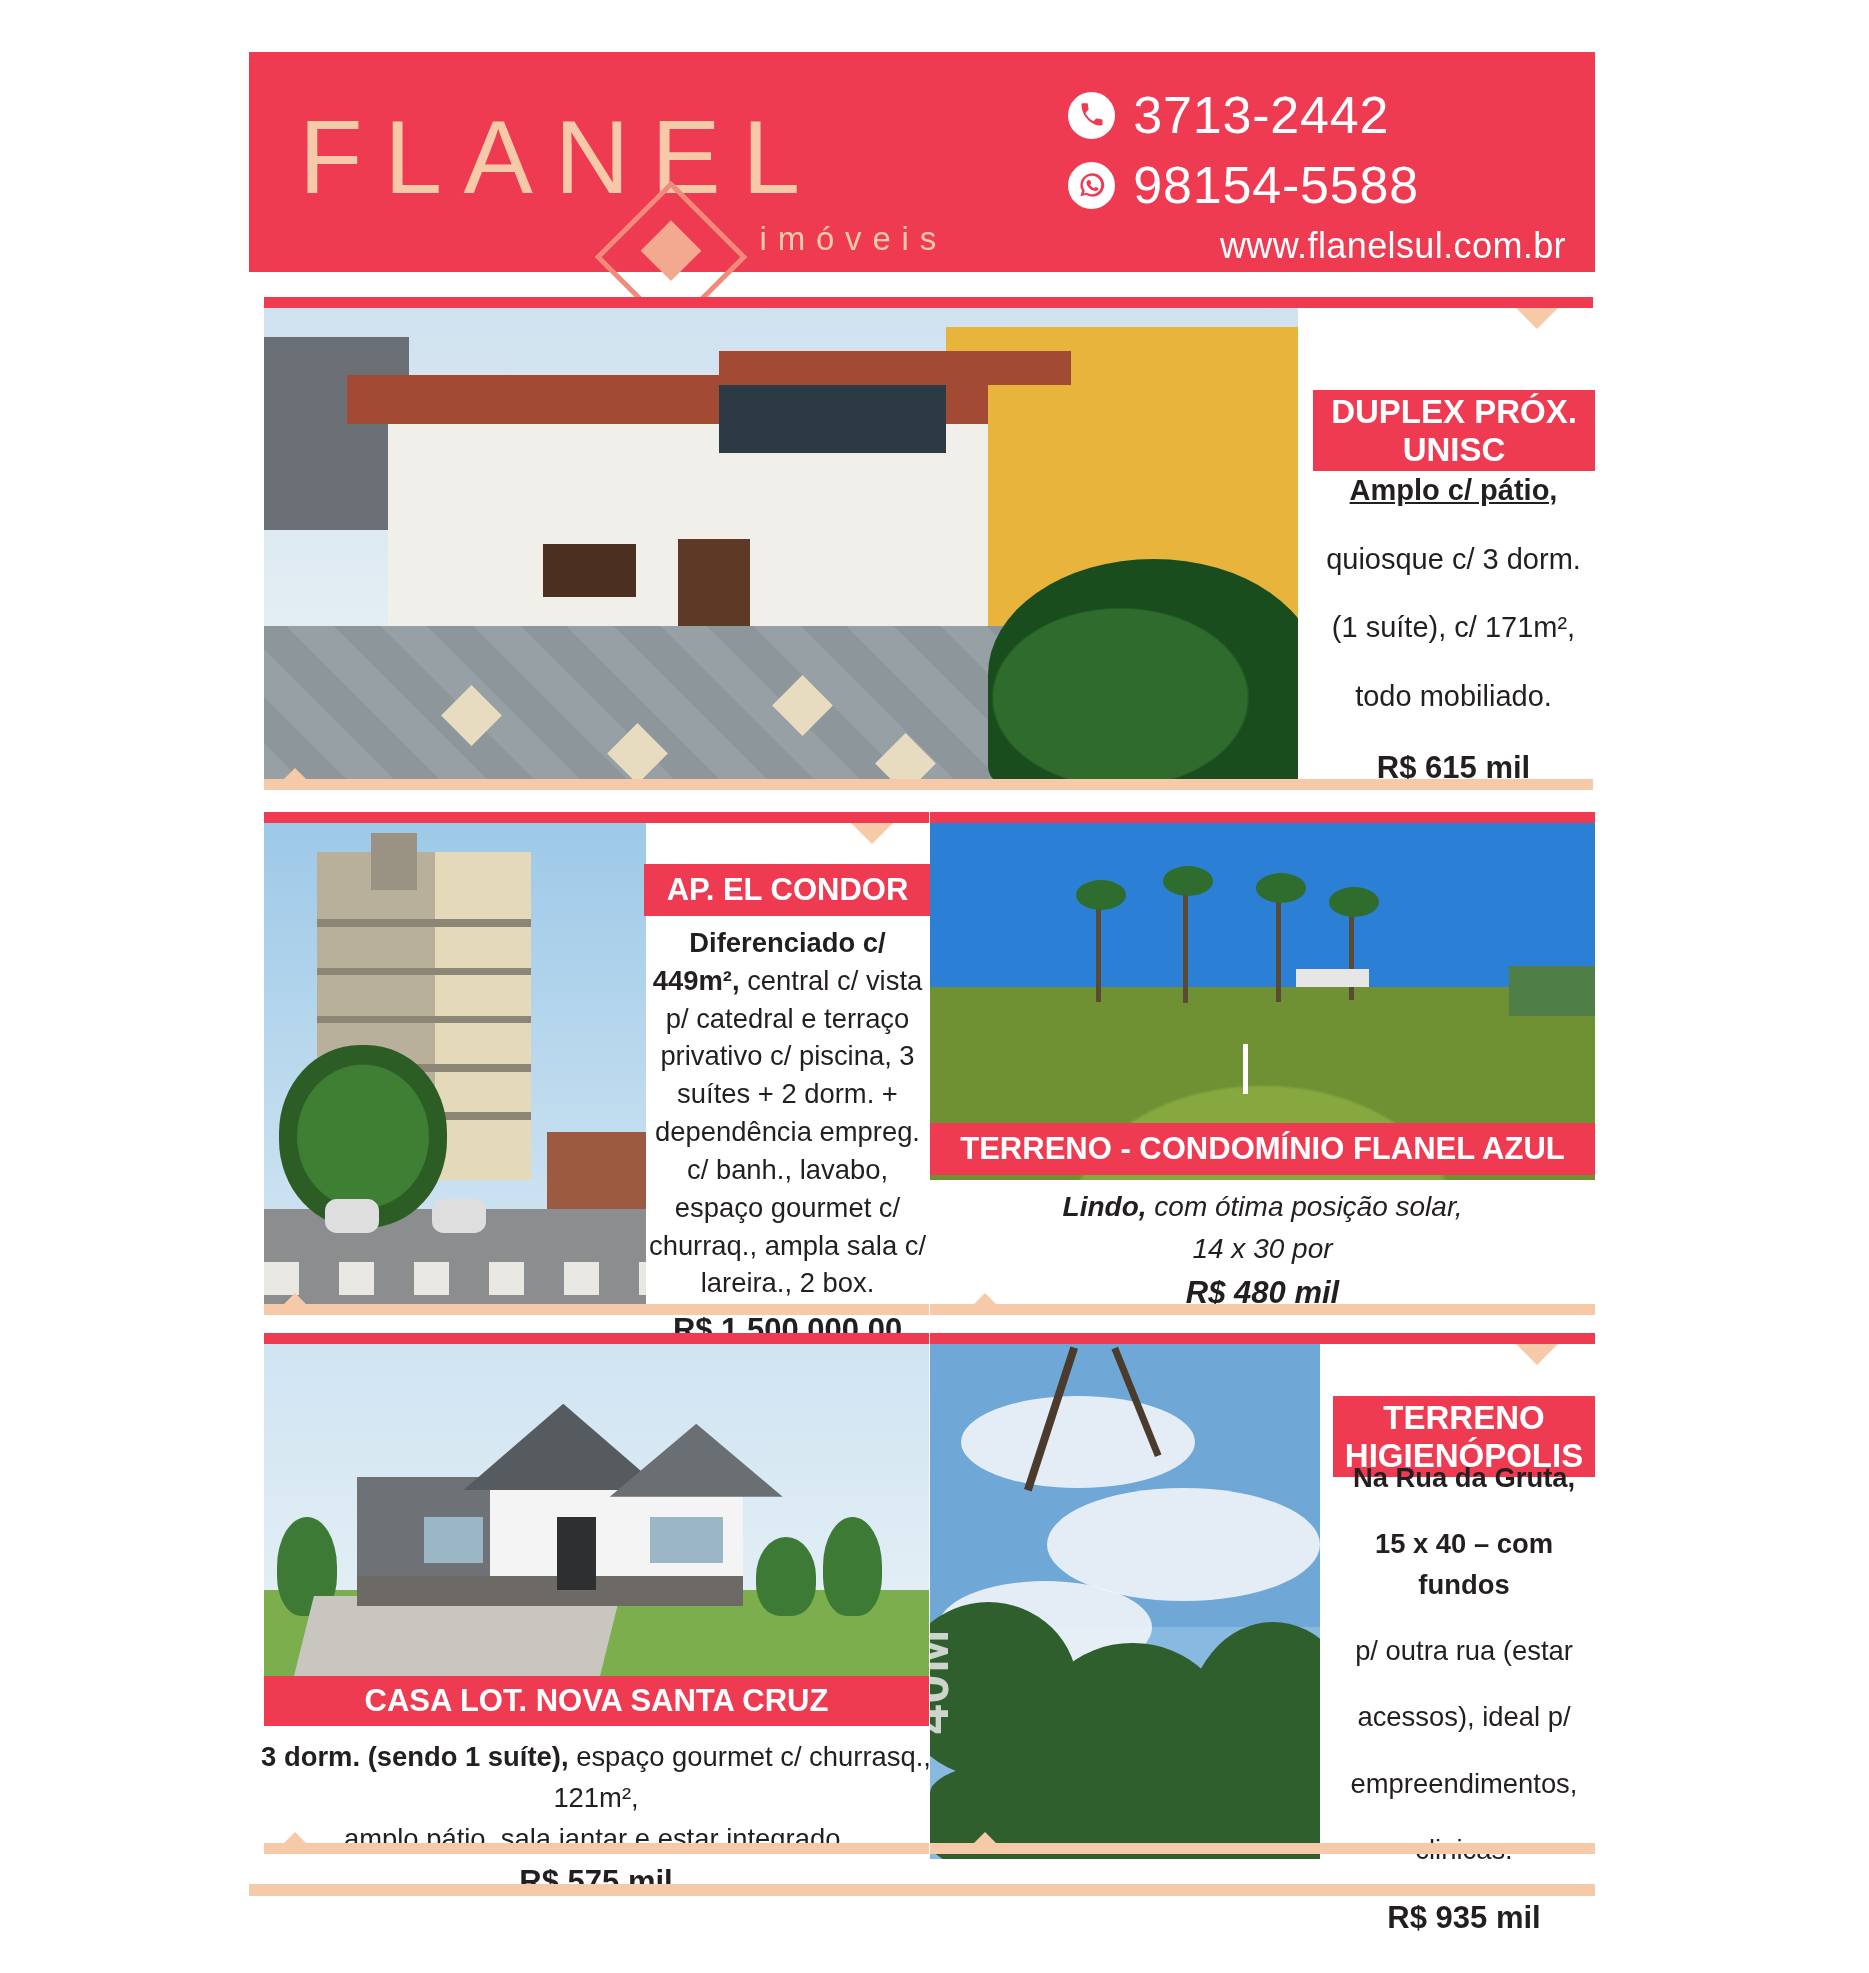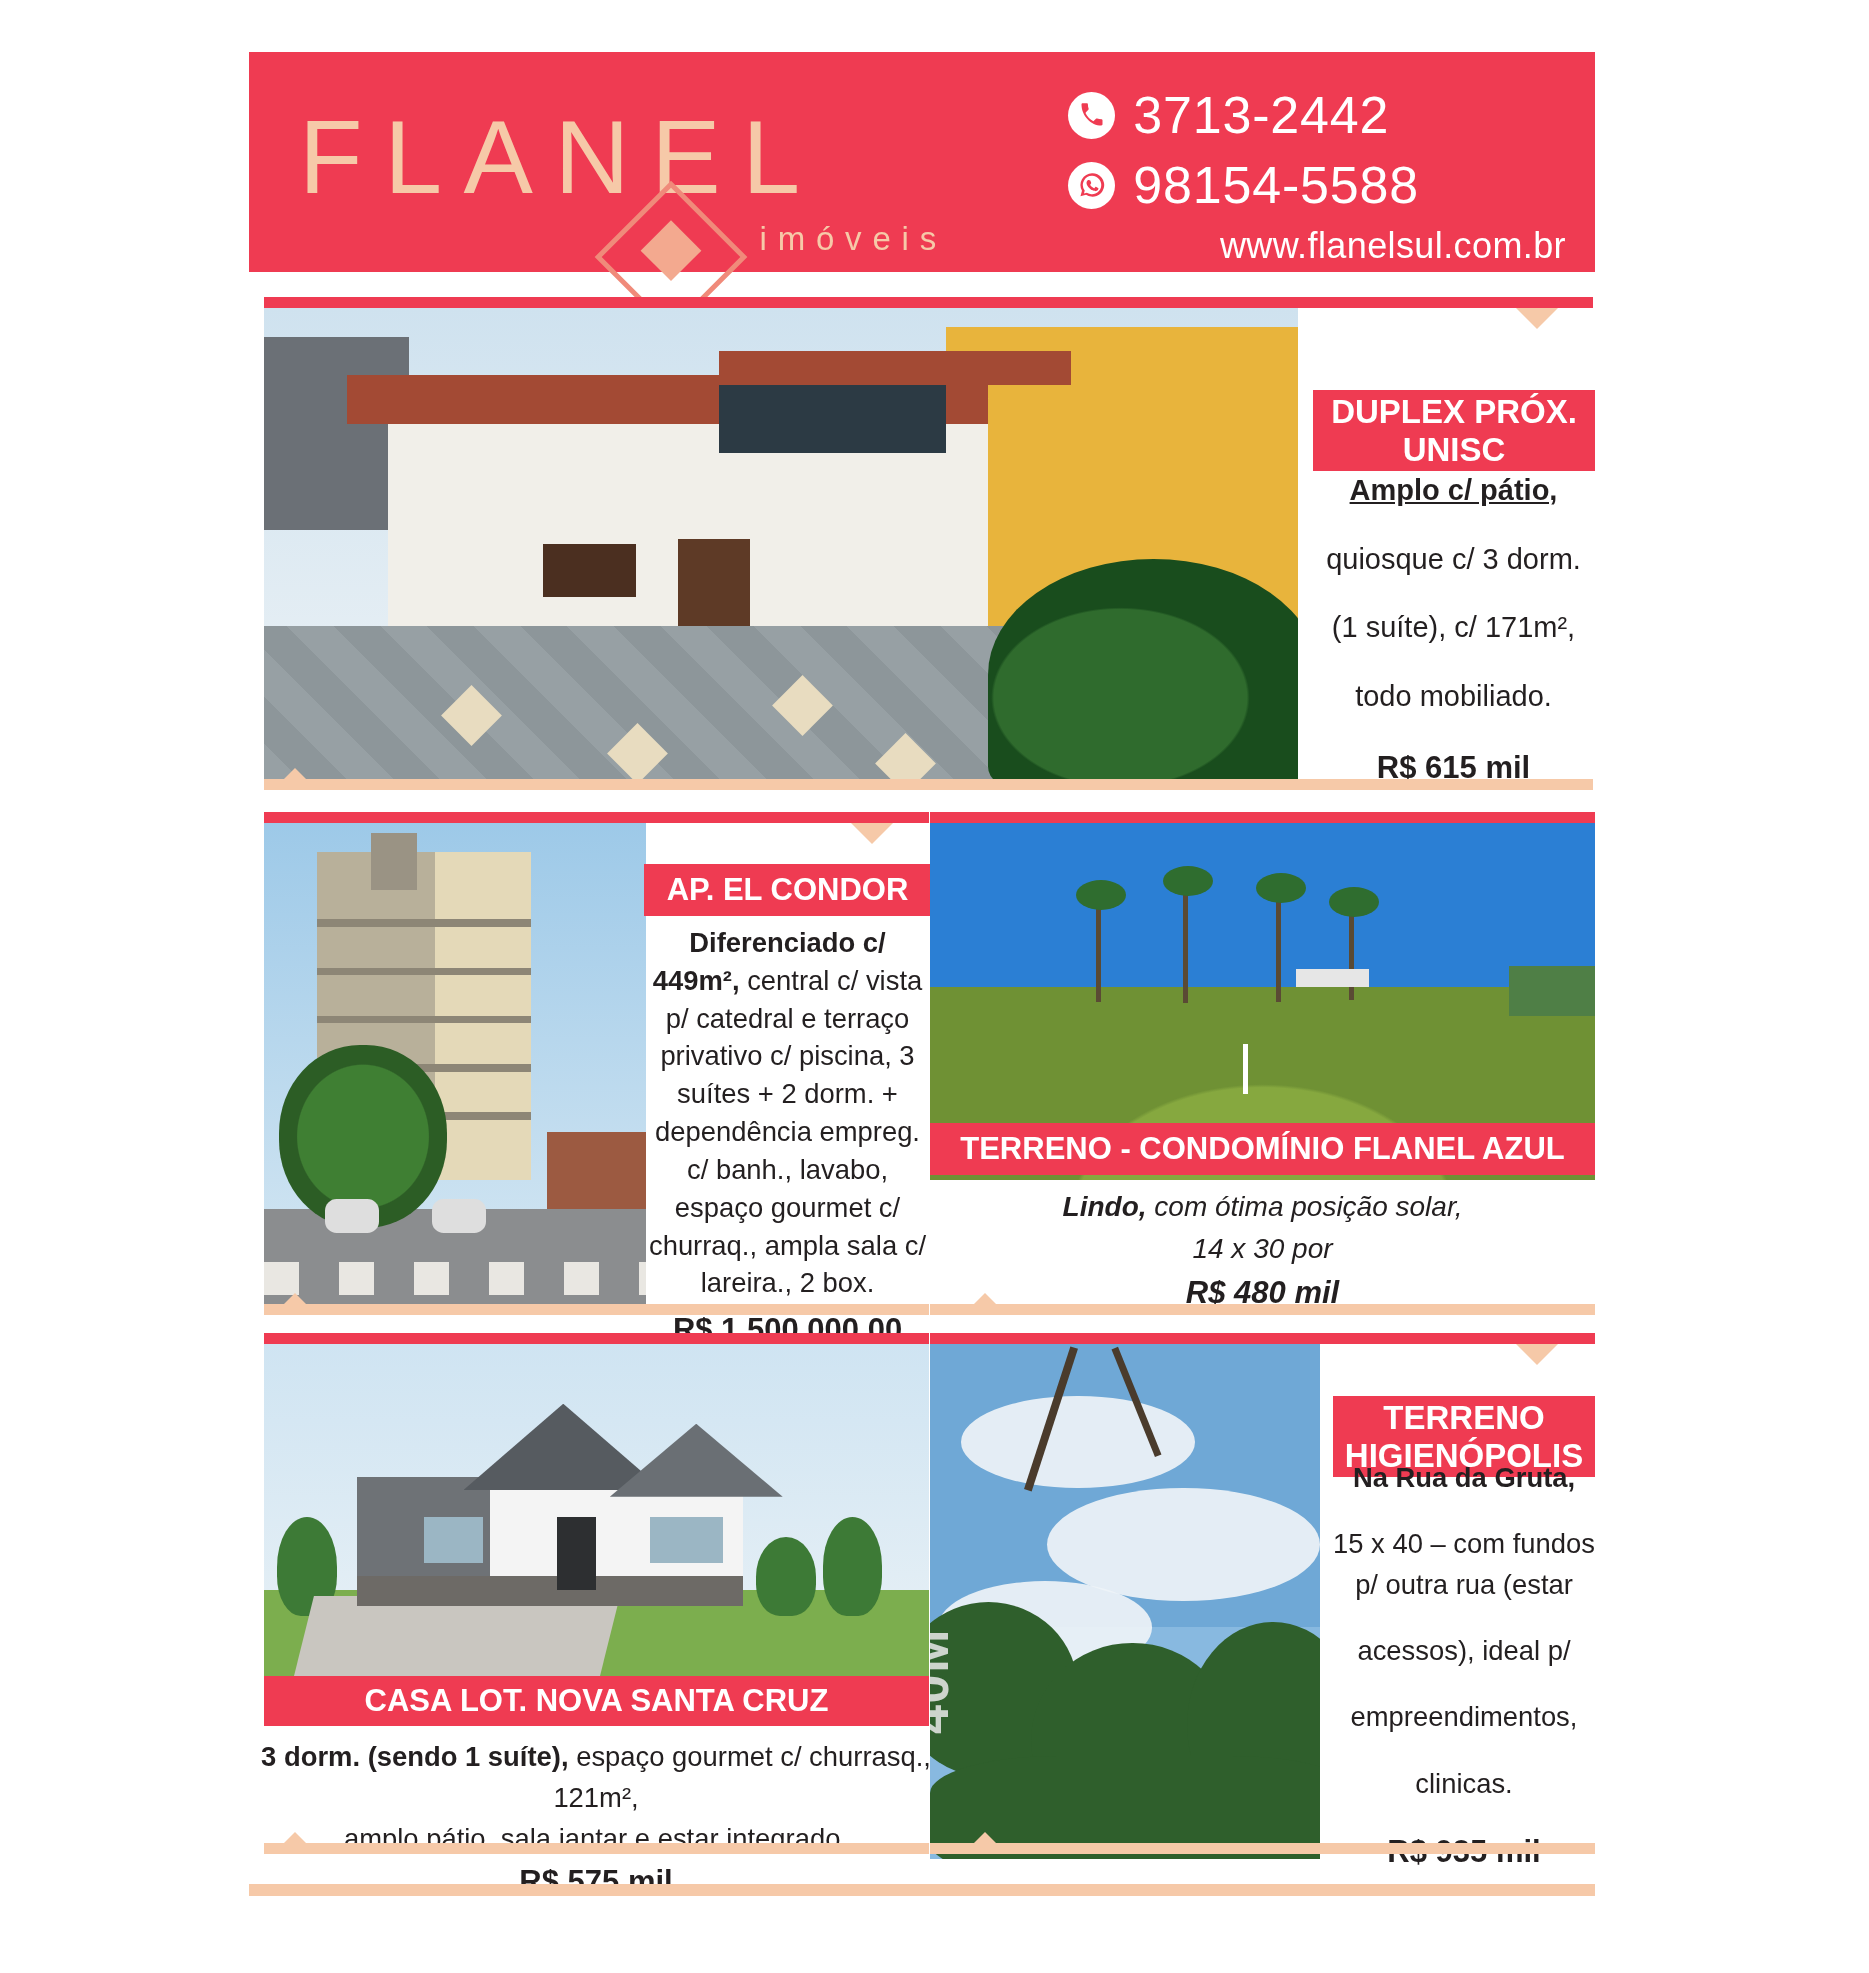--- a/index.html
+++ b/index.html
@@ -317,21 +317,21 @@
     <div class="f5-tree" style="left:26%;top:58%;width:52%;height:38%;"></div>
     <div class="f5-tree" style="left:66%;top:54%;width:44%;height:40%;"></div>
     <div class="f5-tree" style="left:0;top:80%;width:110%;height:24%;border-radius:30%;"></div>
     <div class="f5-stamp">40M</div>
   </div>
 
   <div class="title-band" style="left:1333px;top:1396px;width:262px;height:81px;font-size:33px;">TERRENO HIGIENÓPOLIS</div>
 
   <div class="desc" style="left:1327px;top:1457px;width:274px;font-size:27.4px;">
     <div style="font-weight:bold;margin-bottom:25px;">Na Rua da Gruta,</div>
-    <div style="">15 x 40 – com fundos</div>
+    <div style="margin-bottom:25px;font-weight:bold;">15 x 40 – com fundos</div>
     <div style="margin-bottom:25px;">p/ outra rua (estar</div>
     <div style="margin-bottom:25px;">acessos), ideal p/</div>
     <div style="margin-bottom:25px;">empreendimentos,</div>
     <div style="margin-bottom:25px;">clinicas.</div>
     <div class="price" style="font-size:31px;">R$ 935 mil</div>
   </div>
 
   <div class="bar-bot" style="left:930px;top:1843px;width:665px;"></div>
   <div class="tri-up" style="left:964px;top:1832px;"></div>
 

